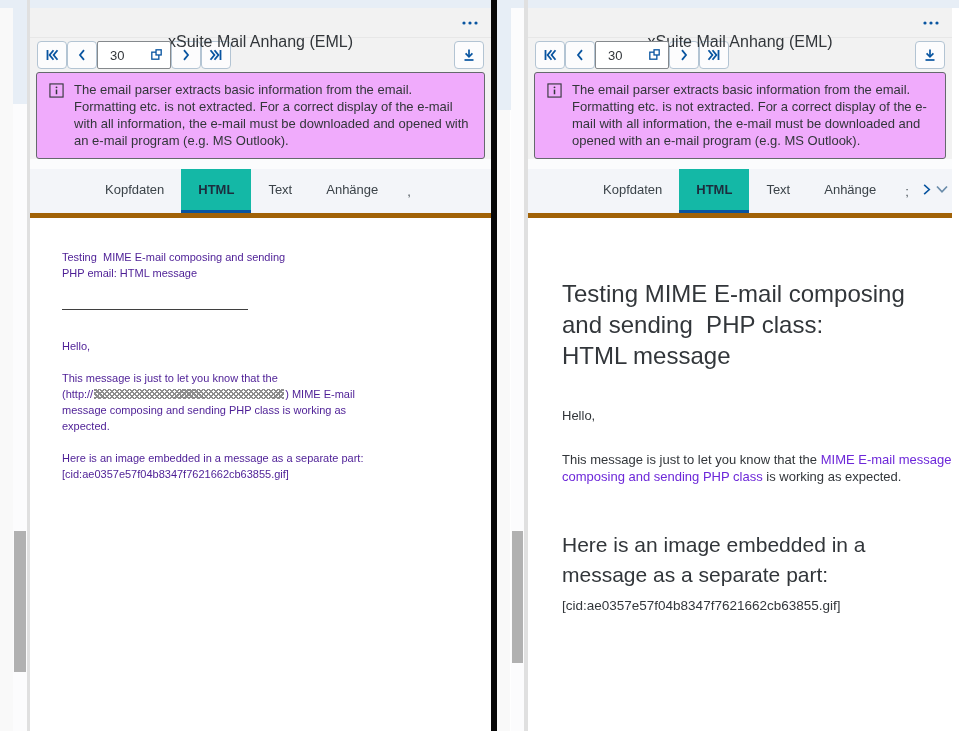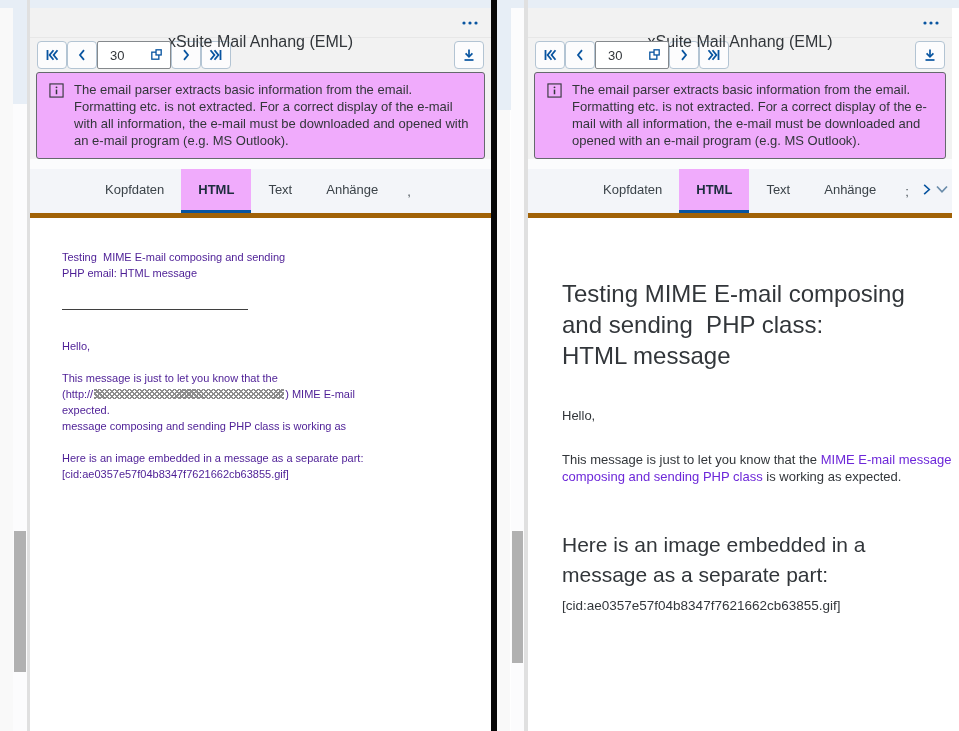--- a/index.html
+++ b/index.html
@@ -50,21 +50,21 @@
   .info-box { border: 1px solid #65696d; border-radius: 3px; background: #f0abfc;
     display: flex; padding: 8px 10px 9px 10px; }
   .info-icon { flex: 0 0 auto; margin: 2px 10px 0 2px; }
   .info-text { font-size: 13px; line-height: 17px; color: #32363a; }
 
   .tab-gap { height: 10px; background: #fbfcfd; flex: 0 0 auto; }
   .tabbar { height: 49px; background: #f3f5f9; border-bottom: 5px solid #a16207;
     display: flex; align-items: stretch; padding: 0 16px 0 58px; flex: 0 0 auto; }
   .tab { display: flex; align-items: center; padding: 0 17px; font-size: 13px; color: #3b4349;
     cursor: pointer; border-bottom: 3px solid transparent; }
-  .tab.selected { background: #f0abfc; border-bottom: 3px solid #0854a0; color: #1d2d3e; font-weight: 700; }
+  .tab.selected { background: #14b8a6; border-bottom: 3px solid #0854a0; color: #1d2d3e; font-weight: 700; }
   .tab-fragment { align-self: center; font-size: 13px; color: #4a5259; margin-left: 12px; }
   .tab-chevron-right { align-self: center; margin-left: 10px; cursor: pointer; }
   .tab-chevron-down { align-self: center; margin-left: auto; cursor: pointer; }
 
   .content { flex: 1; background: #fff; overflow: hidden; }
 
   
   .content.plain { padding: 31px 24px 0 32px; }
   .line { font-size: 11px; line-height: 16px; white-space: pre-wrap; color: #4c1d95; }
   .rule { width: 186px; border-top: 1px solid #3f3f3f; margin-top: 28px; }
@@ -176,22 +176,22 @@
     </div>
 
     <div class="content plain">
       <div class="line">Testing  MIME E-mail composing and sending</div>
       <div class="line">PHP email: HTML message</div>
       <div class="rule"></div>
       <div class="line mt-hello">Hello,</div>
       <div class="pgroup">
         <div class="line">This message is just to let you know that the</div>
         <div class="line"><span>(http://</span><span class="redacted"></span><span>) MIME E-mail</span></div>
+        <div class="line">message composing and sending PHP class is working as</div>
         <div class="line">expected.</div>
-        <div class="line">message composing and sending PHP class is working as</div>
       </div>
       <div class="pgroup">
         <div class="line">Here is an image embedded in a message as a separate part:</div>
         <div class="line">[cid:ae0357e57f04b8347f7621662cb63855.gif]</div>
       </div>
     </div>
   </div>
 </div>
 
 <div class="black-divider"></div>

